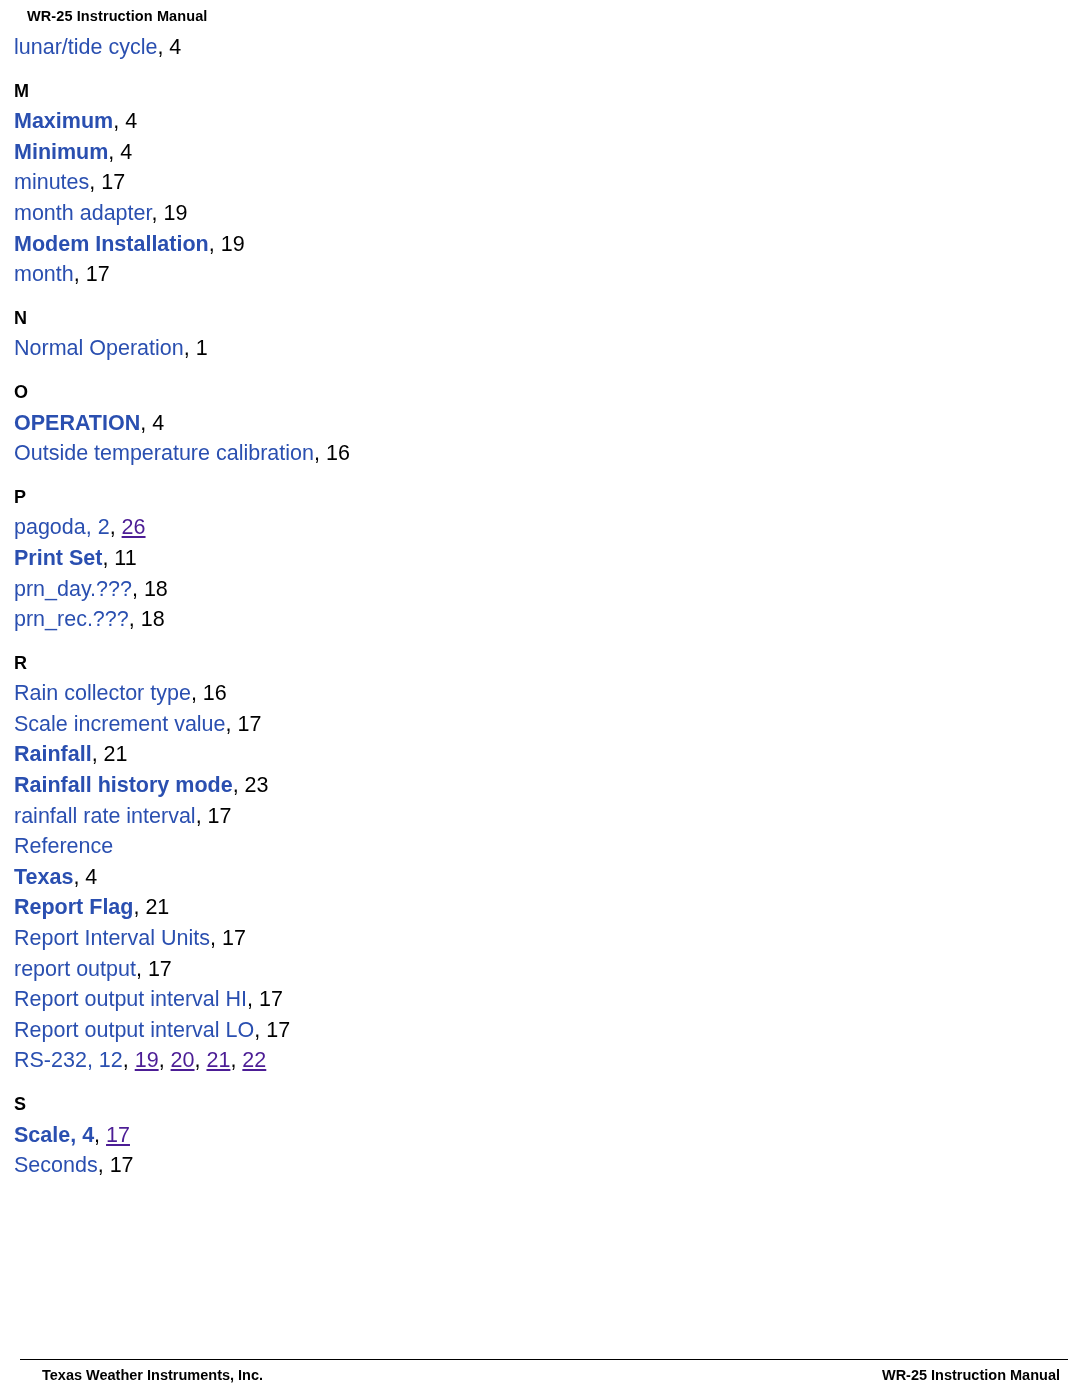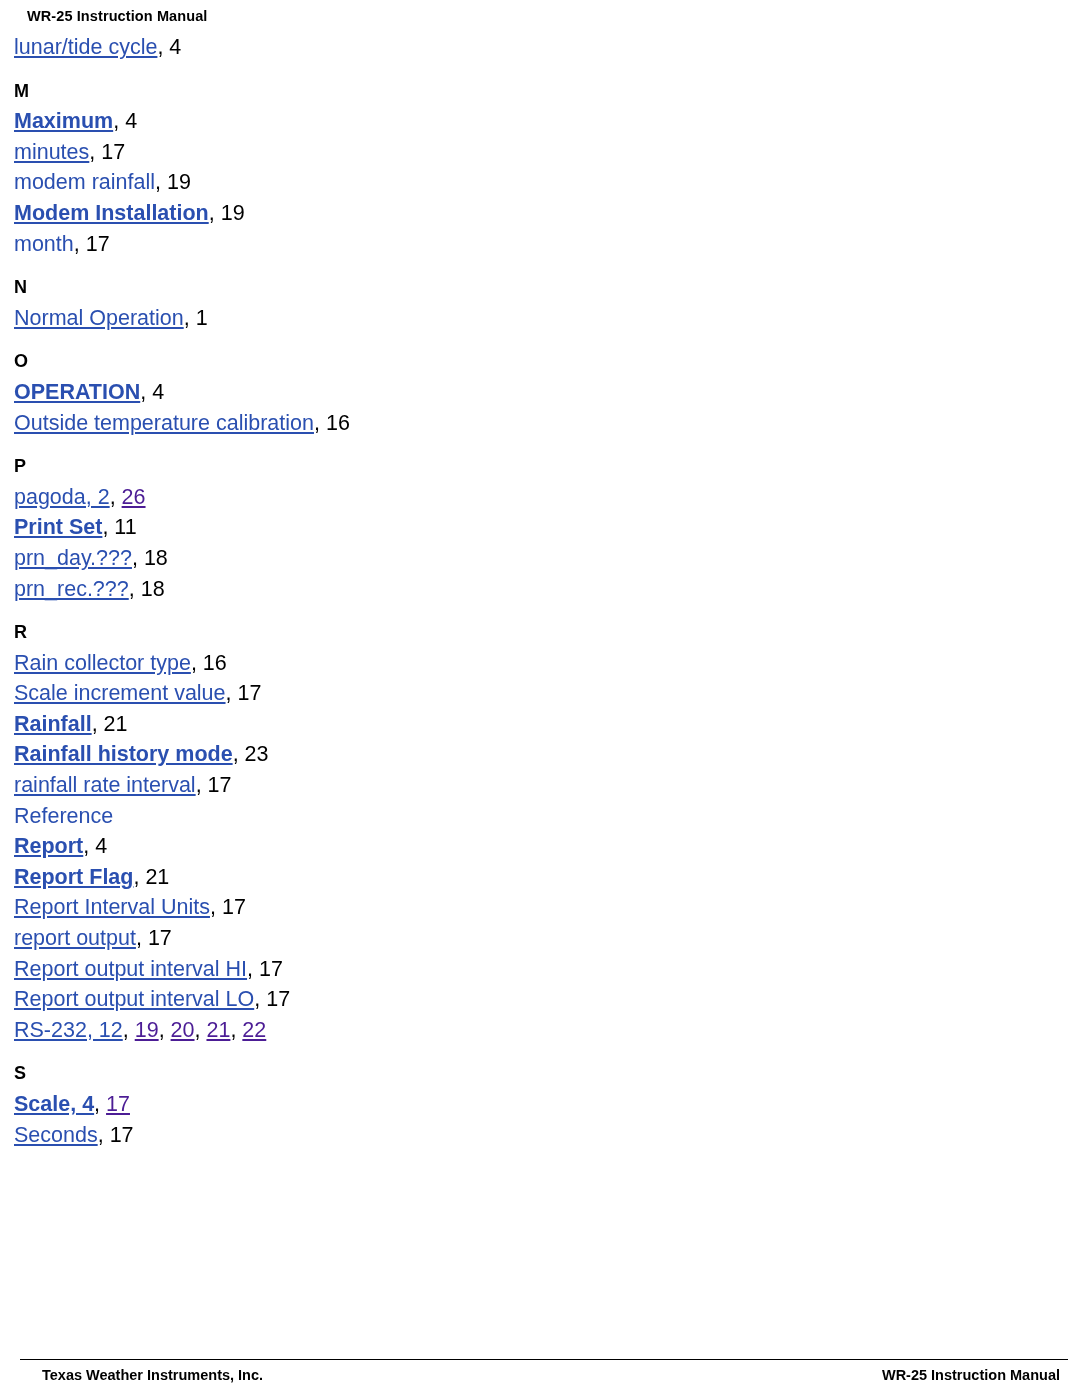--- a/index.html
+++ b/index.html
@@ -42,21 +42,20 @@
     white-space: nowrap;
     color: #000000;
   }
   .entry .term {
     color: #2a4fb0;
   }
   .entry .term.bold {
     font-weight: bold;
   }
   .entry .term.ul {
-    text-decoration: underline;
   }
   .entry .pg {
     color: #000000;
   }
   .entry .pg.link {
     color: #4c1d95;
     text-decoration: underline;
   }
   .letter {
     font-size: 18px;
@@ -98,42 +97,43 @@
 <body>
 
 <div class="page">
 
   <div class="header">WR-25 Instruction Manual</div>
 
   <div class="index-body">
       <div class="entry"><span class="term ul">lunar/tide cycle</span><span class="pg">, </span><span class="pg">4</span></div>
       <div class="letter">M</div>
       <div class="entry"><span class="term bold ul">Maximum</span><span class="pg">, </span><span class="pg">4</span></div>
+      <div class="entry"><span class="term bold ul">Minimum</span><span class="pg">, </span><span class="pg">4</span></div>
       <div class="entry"><span class="term ul">minutes</span><span class="pg">, </span><span class="pg">17</span></div>
-      <div class="entry"><span class="term">modem rainfall</span><span class="pg">, </span><span class="pg">19</span></div>
+      <div class="entry"><span class="term">month adapter</span><span class="pg">, </span><span class="pg">19</span></div>
       <div class="entry"><span class="term bold ul">Modem Installation</span><span class="pg">, </span><span class="pg">19</span></div>
       <div class="entry"><span class="term">month</span><span class="pg">, </span><span class="pg">17</span></div>
       <div class="letter">N</div>
       <div class="entry"><span class="term ul">Normal Operation</span><span class="pg">, </span><span class="pg">1</span></div>
       <div class="letter">O</div>
       <div class="entry"><span class="term bold ul">OPERATION</span><span class="pg">, </span><span class="pg">4</span></div>
       <div class="entry"><span class="term ul">Outside temperature calibration</span><span class="pg">, </span><span class="pg">16</span></div>
       <div class="letter">P</div>
       <div class="entry"><span class="term ul">pagoda, 2</span><span class="pg">, </span><span class="pg link">26</span></div>
       <div class="entry"><span class="term bold ul">Print Set</span><span class="pg">, </span><span class="pg">11</span></div>
       <div class="entry"><span class="term ul">prn_day.???</span><span class="pg">, </span><span class="pg">18</span></div>
       <div class="entry"><span class="term ul">prn_rec.???</span><span class="pg">, </span><span class="pg">18</span></div>
       <div class="letter">R</div>
       <div class="entry"><span class="term ul">Rain collector type</span><span class="pg">, </span><span class="pg">16</span></div>
       <div class="entry"><span class="term ul">Scale increment value</span><span class="pg">, </span><span class="pg">17</span></div>
       <div class="entry"><span class="term bold ul">Rainfall</span><span class="pg">, </span><span class="pg">21</span></div>
       <div class="entry"><span class="term bold ul">Rainfall history mode</span><span class="pg">, </span><span class="pg">23</span></div>
       <div class="entry"><span class="term ul">rainfall rate interval</span><span class="pg">, </span><span class="pg">17</span></div>
       <div class="entry"><span class="term">Reference</span></div>
-      <div class="entry"><span class="term bold ul">Report</span><span class="pg">, </span><span class="pg">4</span></div>
+      <div class="entry"><span class="term bold ul">Texas</span><span class="pg">, </span><span class="pg">4</span></div>
       <div class="entry"><span class="term bold ul">Report Flag</span><span class="pg">, </span><span class="pg">21</span></div>
       <div class="entry"><span class="term ul">Report Interval Units</span><span class="pg">, </span><span class="pg">17</span></div>
       <div class="entry"><span class="term ul">report output</span><span class="pg">, </span><span class="pg">17</span></div>
       <div class="entry"><span class="term ul">Report output interval HI</span><span class="pg">, </span><span class="pg">17</span></div>
       <div class="entry"><span class="term ul">Report output interval LO</span><span class="pg">, </span><span class="pg">17</span></div>
       <div class="entry"><span class="term ul">RS-232, 12</span><span class="pg">, </span><span class="pg link">19</span><span class="pg">, </span><span class="pg link">20</span><span class="pg">, </span><span class="pg link">21</span><span class="pg">, </span><span class="pg link">22</span></div>
       <div class="letter">S</div>
       <div class="entry"><span class="term bold ul">Scale, 4</span><span class="pg">, </span><span class="pg link">17</span></div>
       <div class="entry"><span class="term ul">Seconds</span><span class="pg">, </span><span class="pg">17</span></div>
     </div>

